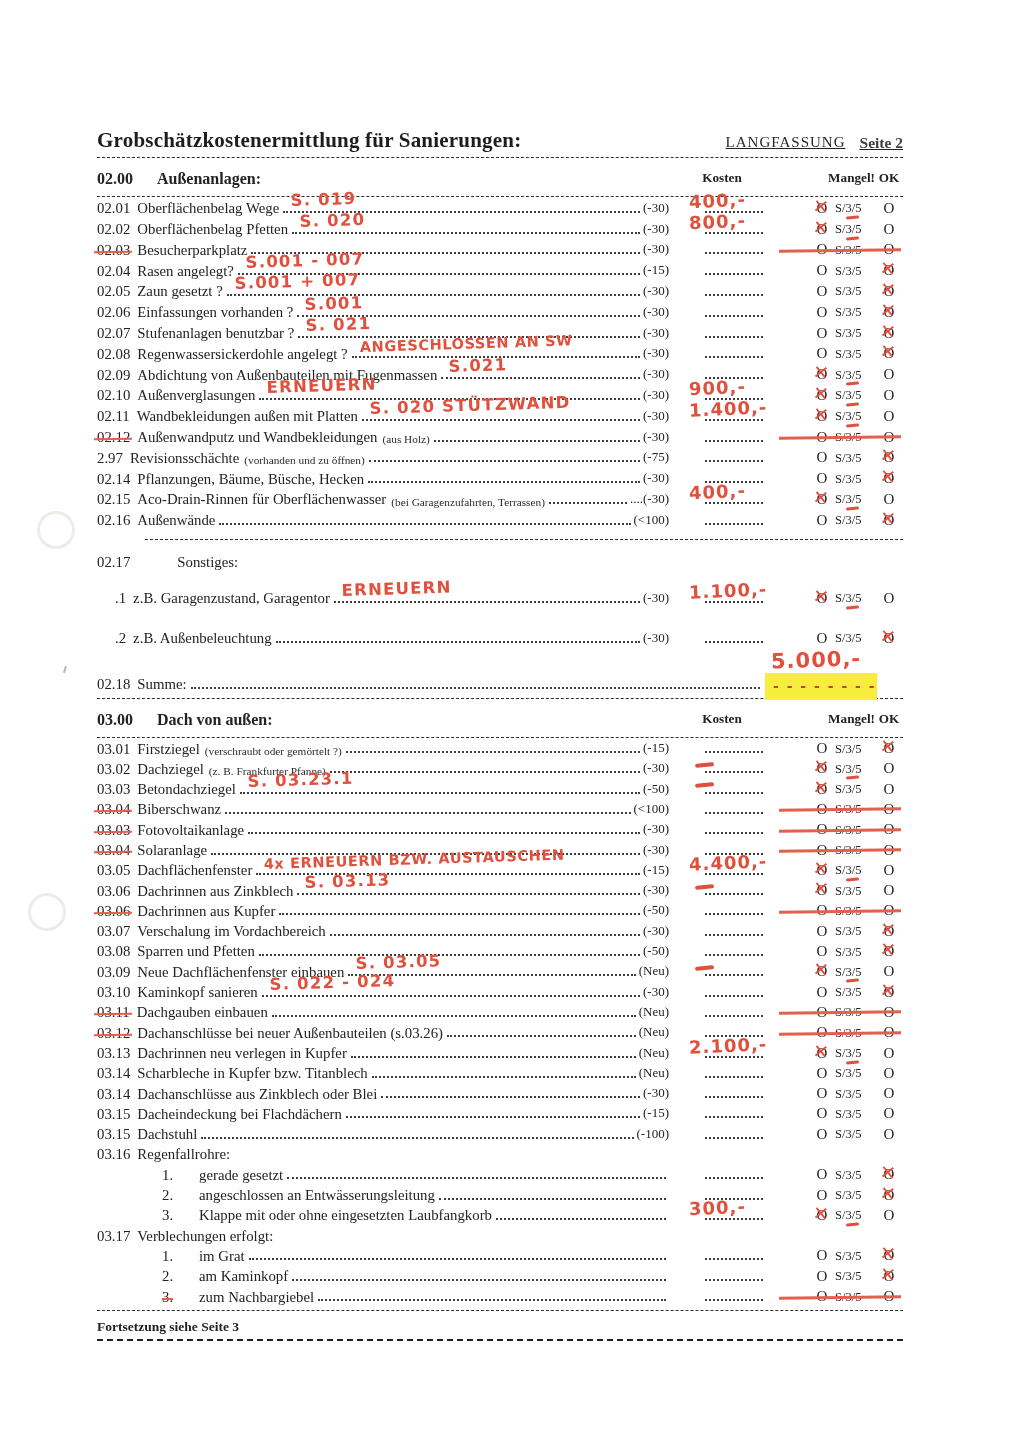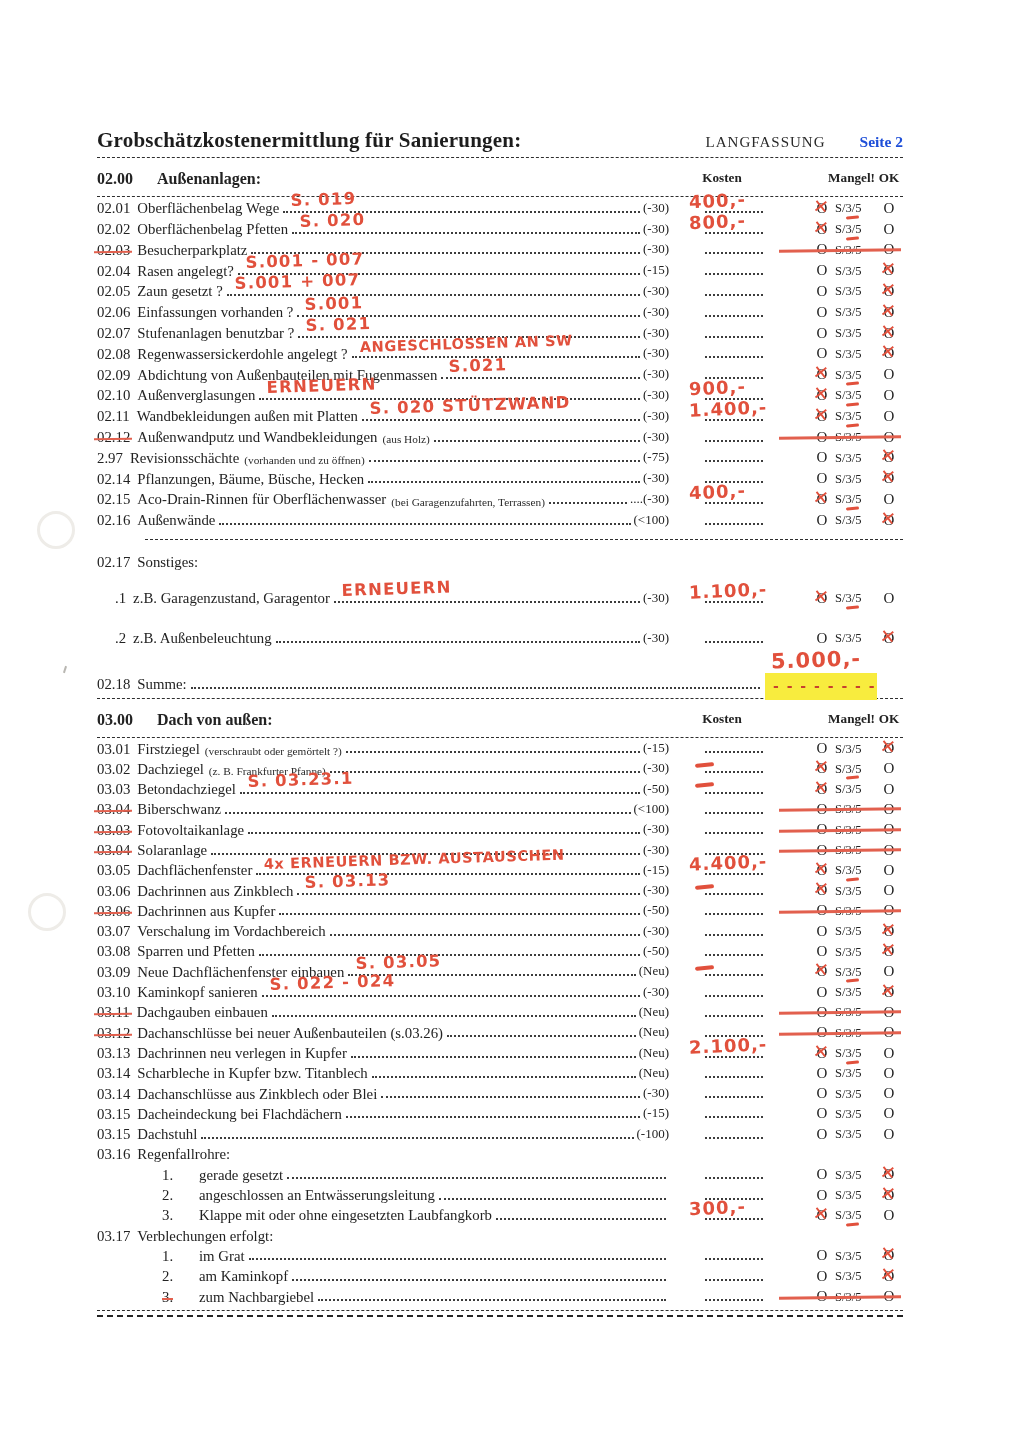--- a/index.html
+++ b/index.html
@@ -12,34 +12,34 @@
   .punch-hole{position:absolute;border-radius:50%;border:3px solid #eeece8;width:32px;height:32px;}
   .hole1{left:37px;top:511px;}
   .hole2{left:28px;top:893px;}
   .stray-mark{position:absolute;left:64px;top:666px;width:2px;height:7px;background:#b9b7b2;transform:rotate(18deg);}
 
   .content{position:absolute;left:97px;top:0;width:806px;}
 
   
   .titlebar{margin-top:128px;display:flex;align-items:baseline;}
   .doc-title{font-size:21px;font-weight:bold;margin:0;letter-spacing:.2px;color:#1d1d1d;}
-  .titlebar-right{margin-left:auto;display:flex;align-items:flex-end;}
+  .titlebar-right{margin-left:auto;display:flex;align-items:flex-start;text-decoration:underline;}
   .version{font-size:15px;letter-spacing:1px;color:#2a2a2a;}
-  .pageno{font-size:15.5px;font-weight:bold;margin-left:34px;color:#1d4ed8;}
+  .pageno{font-size:15.5px;font-weight:bold;margin-left:14px;color:#404040;}
 
   .sep{border:none;border-top:1.7px dashed #2e2e2e;margin:4px 0 0 0;}
   .sep.indent{margin-left:48px;margin-top:9px;}
   .sep.thick{border-top:2.5px dashed #222;}
 
   
   .row{display:flex;align-items:flex-end;position:relative;box-sizing:border-box;padding-bottom:1px;}
   .s02 .row{height:20.8px;}
   .s03 .row{height:20.3px;}
   .row.sechead{height:34px;padding-bottom:4px;}
-  .row.gap-above{margin-top:6px;height:26px;}
+  .row.gap-above{margin-top:6px;height:26px;gap:40px;}
   .row.sub1{height:36px;}
   .row.sub1.deep{height:40px;}
   .row.summe{height:46px;}
 
   .num{white-space:nowrap;margin-right:7px;font-size:14.8px;line-height:1.05;}
   .numtext{position:relative;display:inline-block;}
   .numtext.struck::after{content:'';position:absolute;left:-3px;right:-2px;top:52%;height:2.4px;background:#e2604e;transform:rotate(-1deg);}
   .label{white-space:nowrap;font-size:14.8px;line-height:1.05;}
   .note{white-space:nowrap;font-size:11.3px;line-height:1;margin-left:5px;color:#2b2b2b;}
   .sub1 .num{padding-left:18px;}
@@ -729,15 +729,16 @@
             </span>
             <span class="cell mangel"><span class="circle">O</span></span>
             <span class="cell sev">S/3/5</span>
             <span class="cell ok"><span class="circle">O</span></span>
             <div class="rowstrike"></div>
           </div>
         </div>
       </div>
 
     <hr class="sep">
+    <div class="footer-note">Fortsetzung siehe Seite 3</div>
     <hr class="sep thick">
   </div>
 </div>
 
 </body></html>

